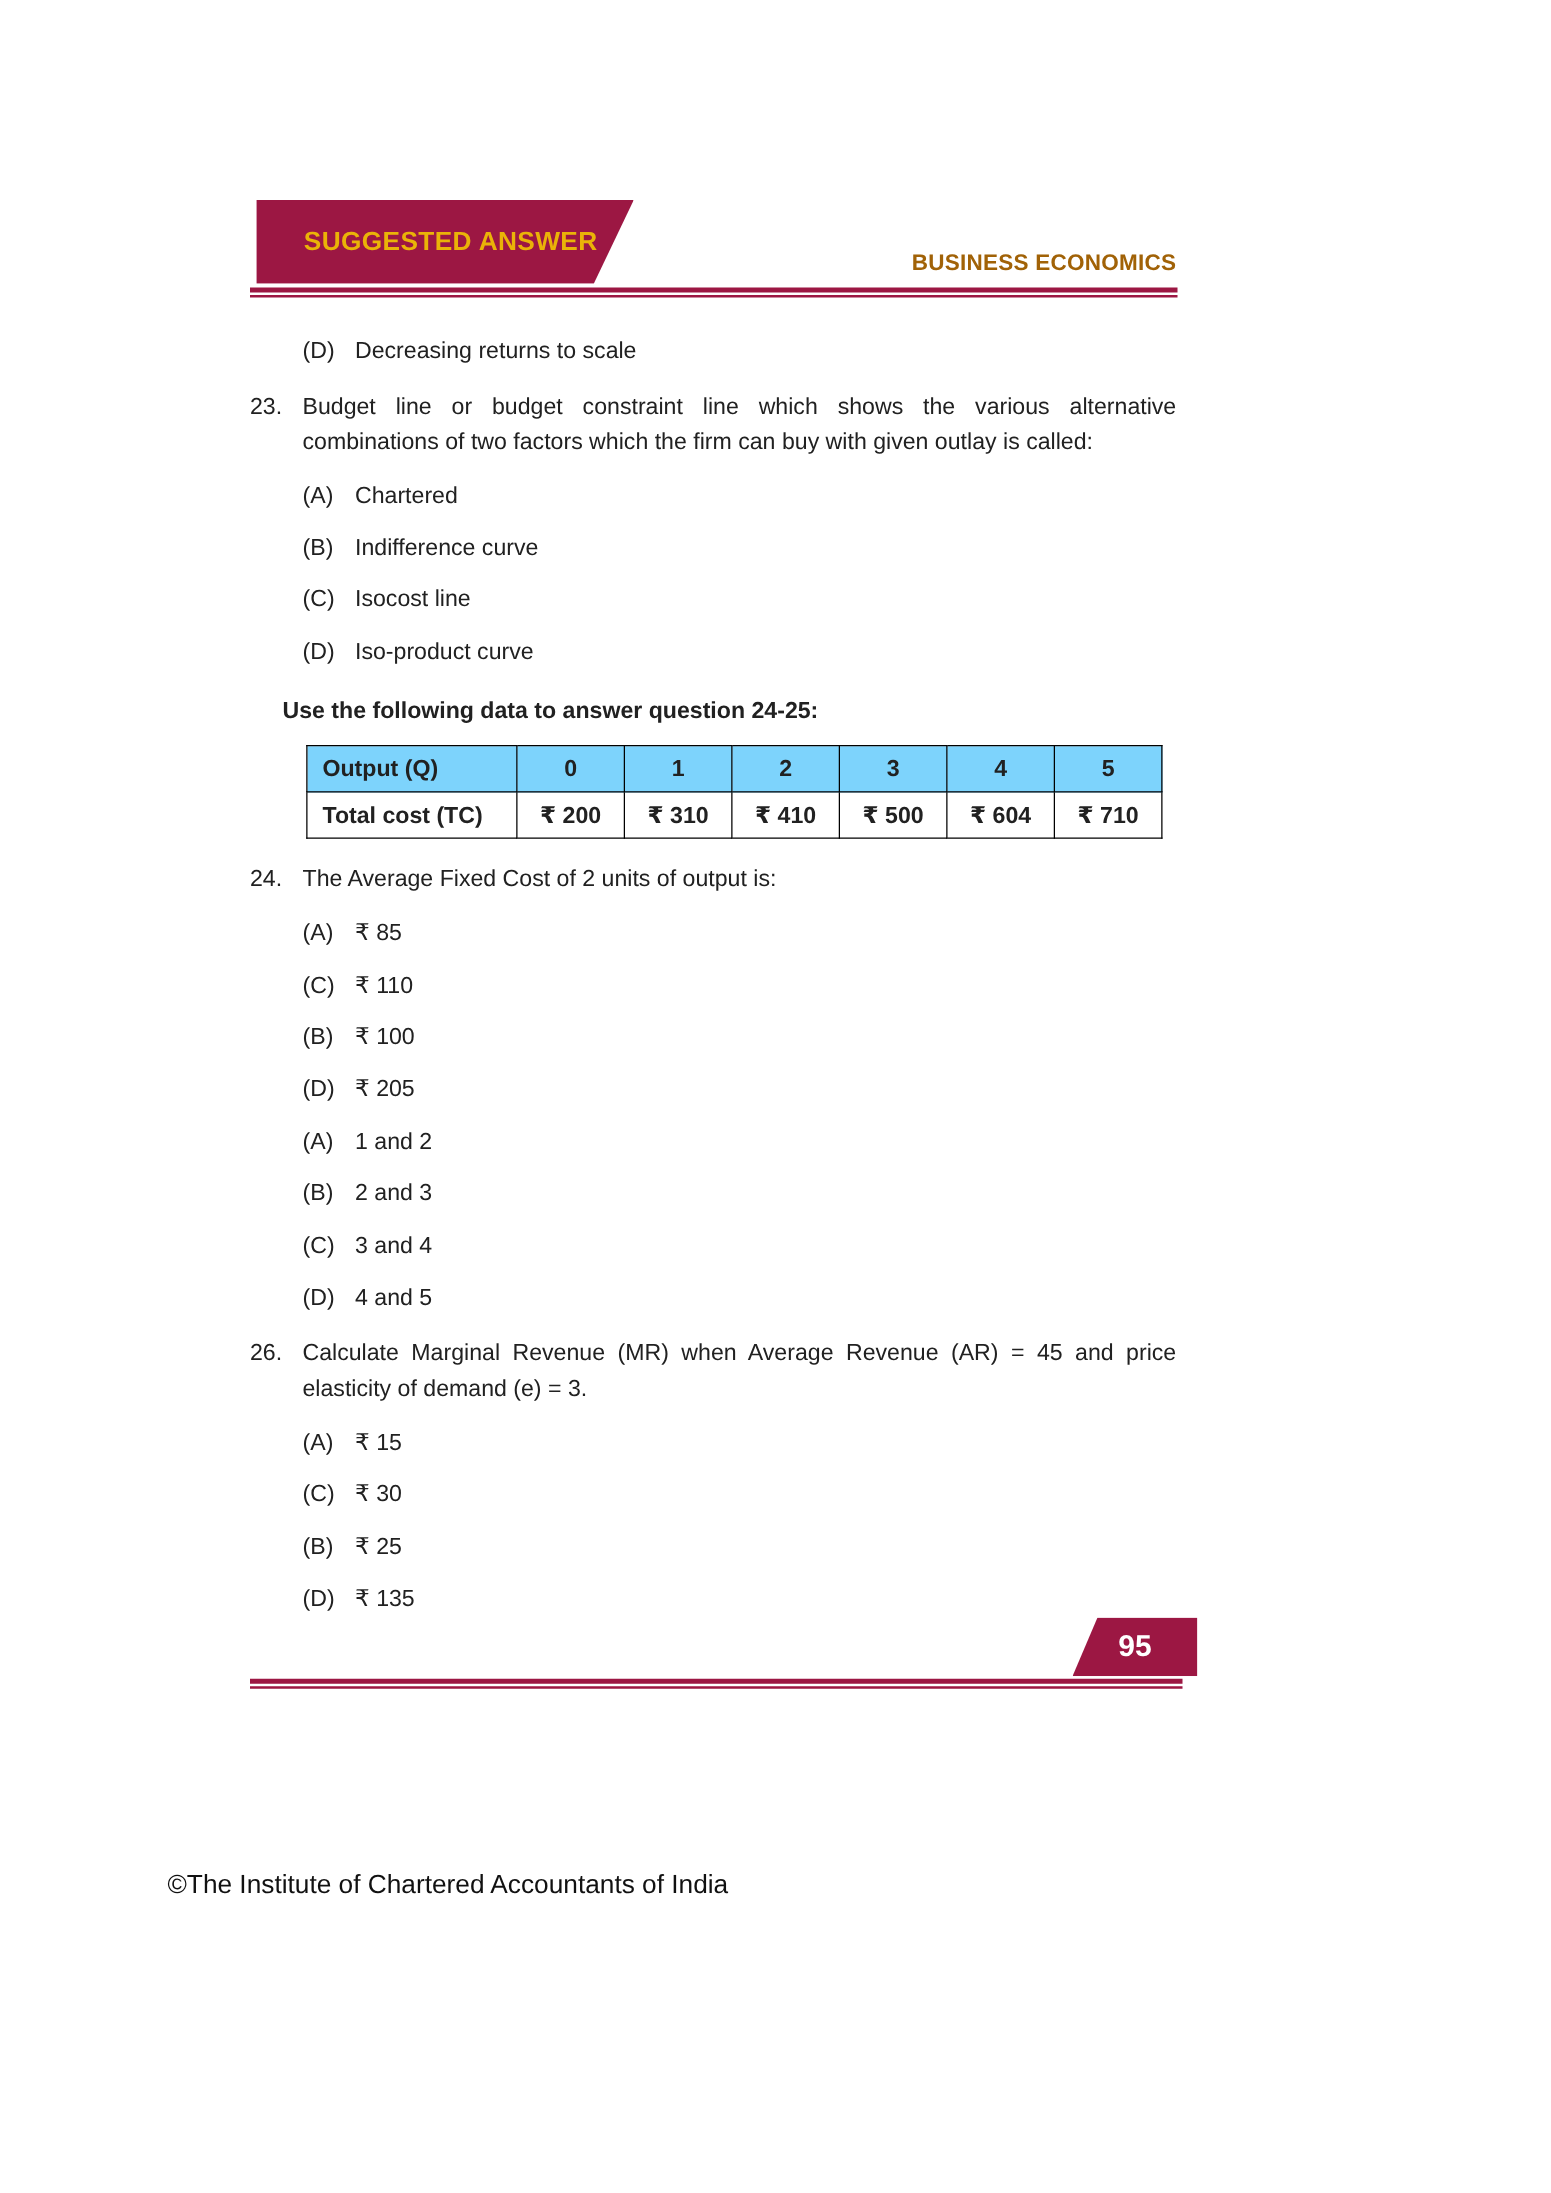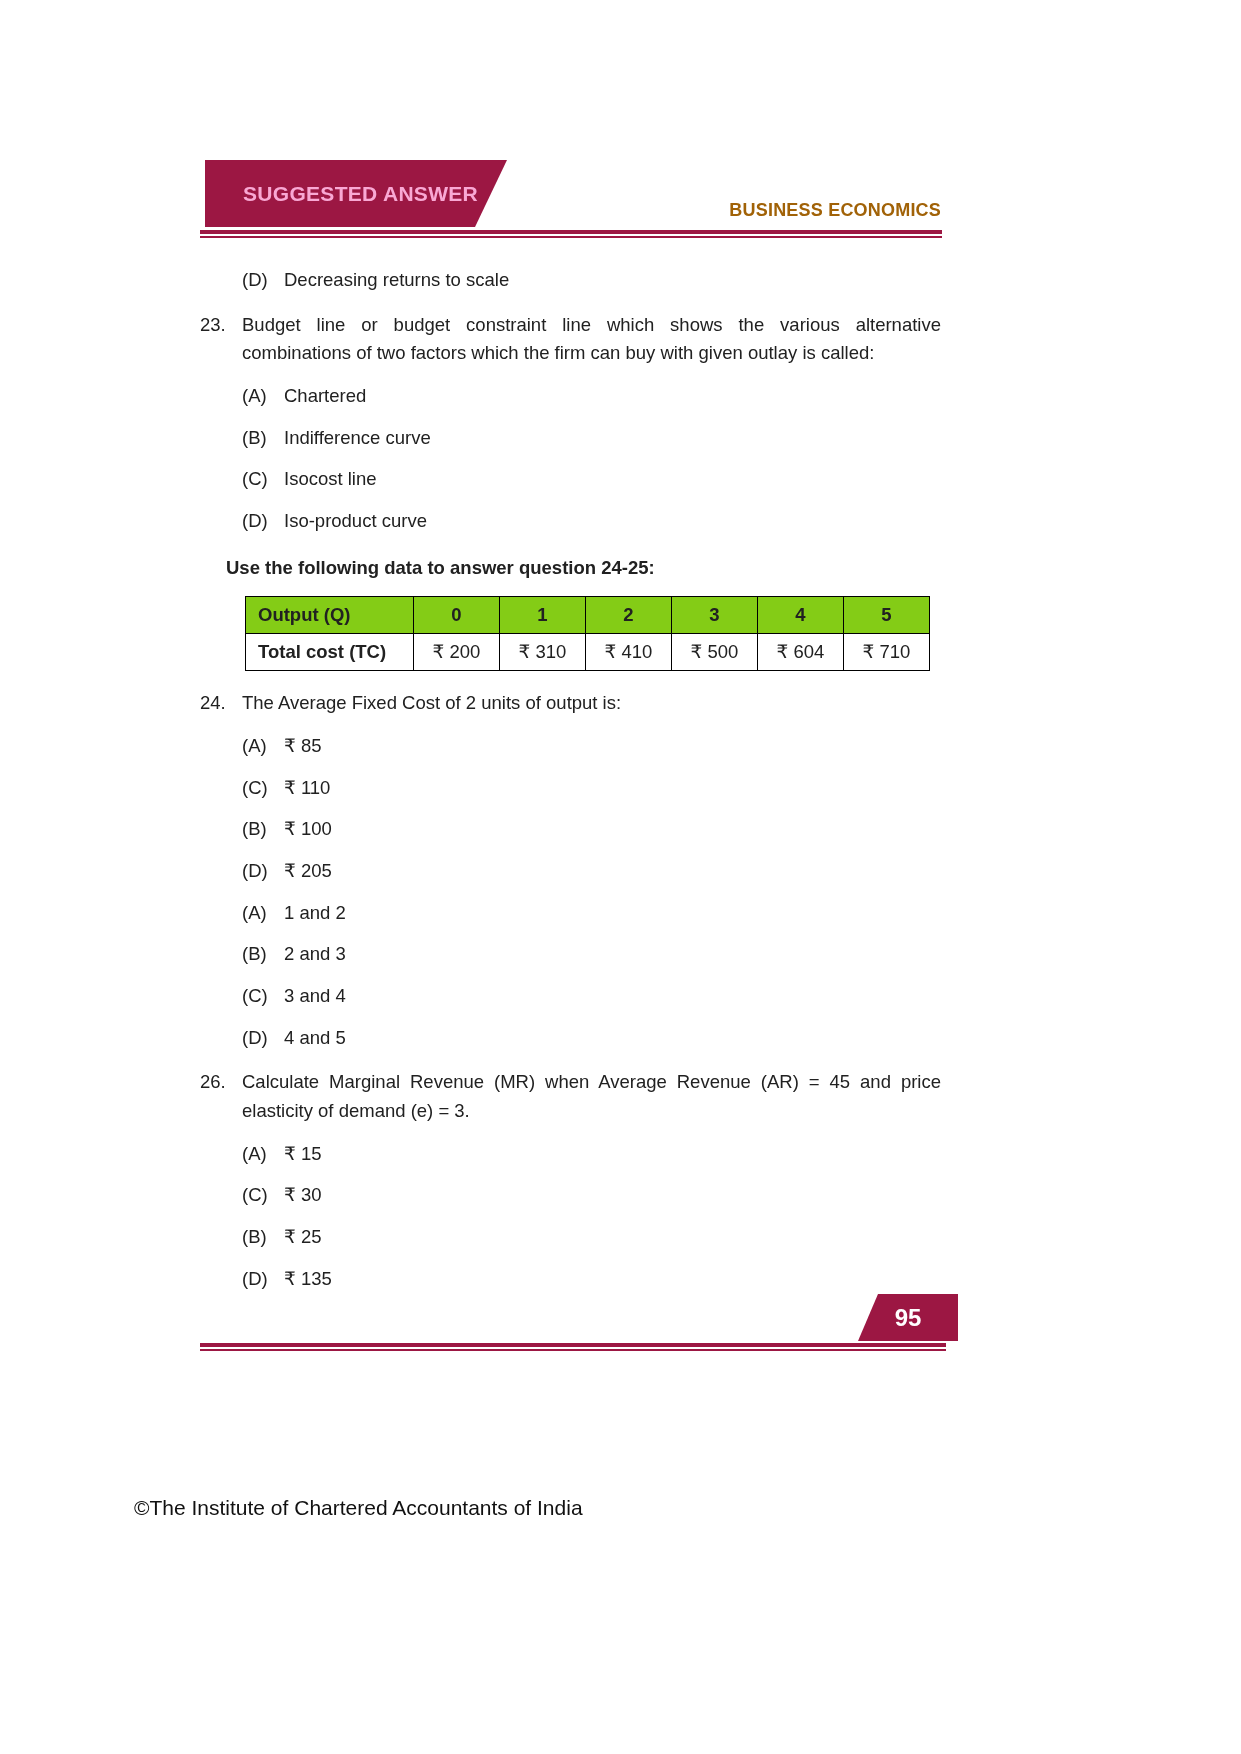--- a/index.html
+++ b/index.html
@@ -20,21 +20,21 @@
     width:302px;
     height:67px;
     background:#9c1743;
     clip-path:polygon(0 0,100% 0,calc(100% - 32px) 100%,0 100%);
     display:flex;
     align-items:center;
     padding-left:38px;
     box-sizing:border-box;
   }
   .banner-title{
-    color:#f9a8d4;
+    color:#eab308;
     font-weight:bold;
     font-size:21px;
     letter-spacing:0.3px;
   }
   .subject{
     position:absolute;
     top:200px;
     left:200px;
     width:741px;
     text-align:right;
@@ -70,25 +70,25 @@
   table.data-table{
     border-collapse:collapse;
     margin:8px 0 18px 45px;
     font-size:18.5px;
   }
   .data-table td,.data-table th{
     border:1.6px solid #000000;
     height:37px;
     padding:0 12px;
     text-align:center;
-    font-weight:normal;
+    font-weight:bold;
     min-width:60px;
     box-sizing:border-box;
   }
-  .data-table tr.head td{background:#84cc16;font-weight:bold;}
+  .data-table tr.head td{background:#7dd3fc;font-weight:bold;}
   .data-table td.first{
     text-align:left;
     width:168px;
     font-weight:bold;
   }
   .data-table td.num{width:86px;}
 
   
   .page-badge{
     position:absolute;

